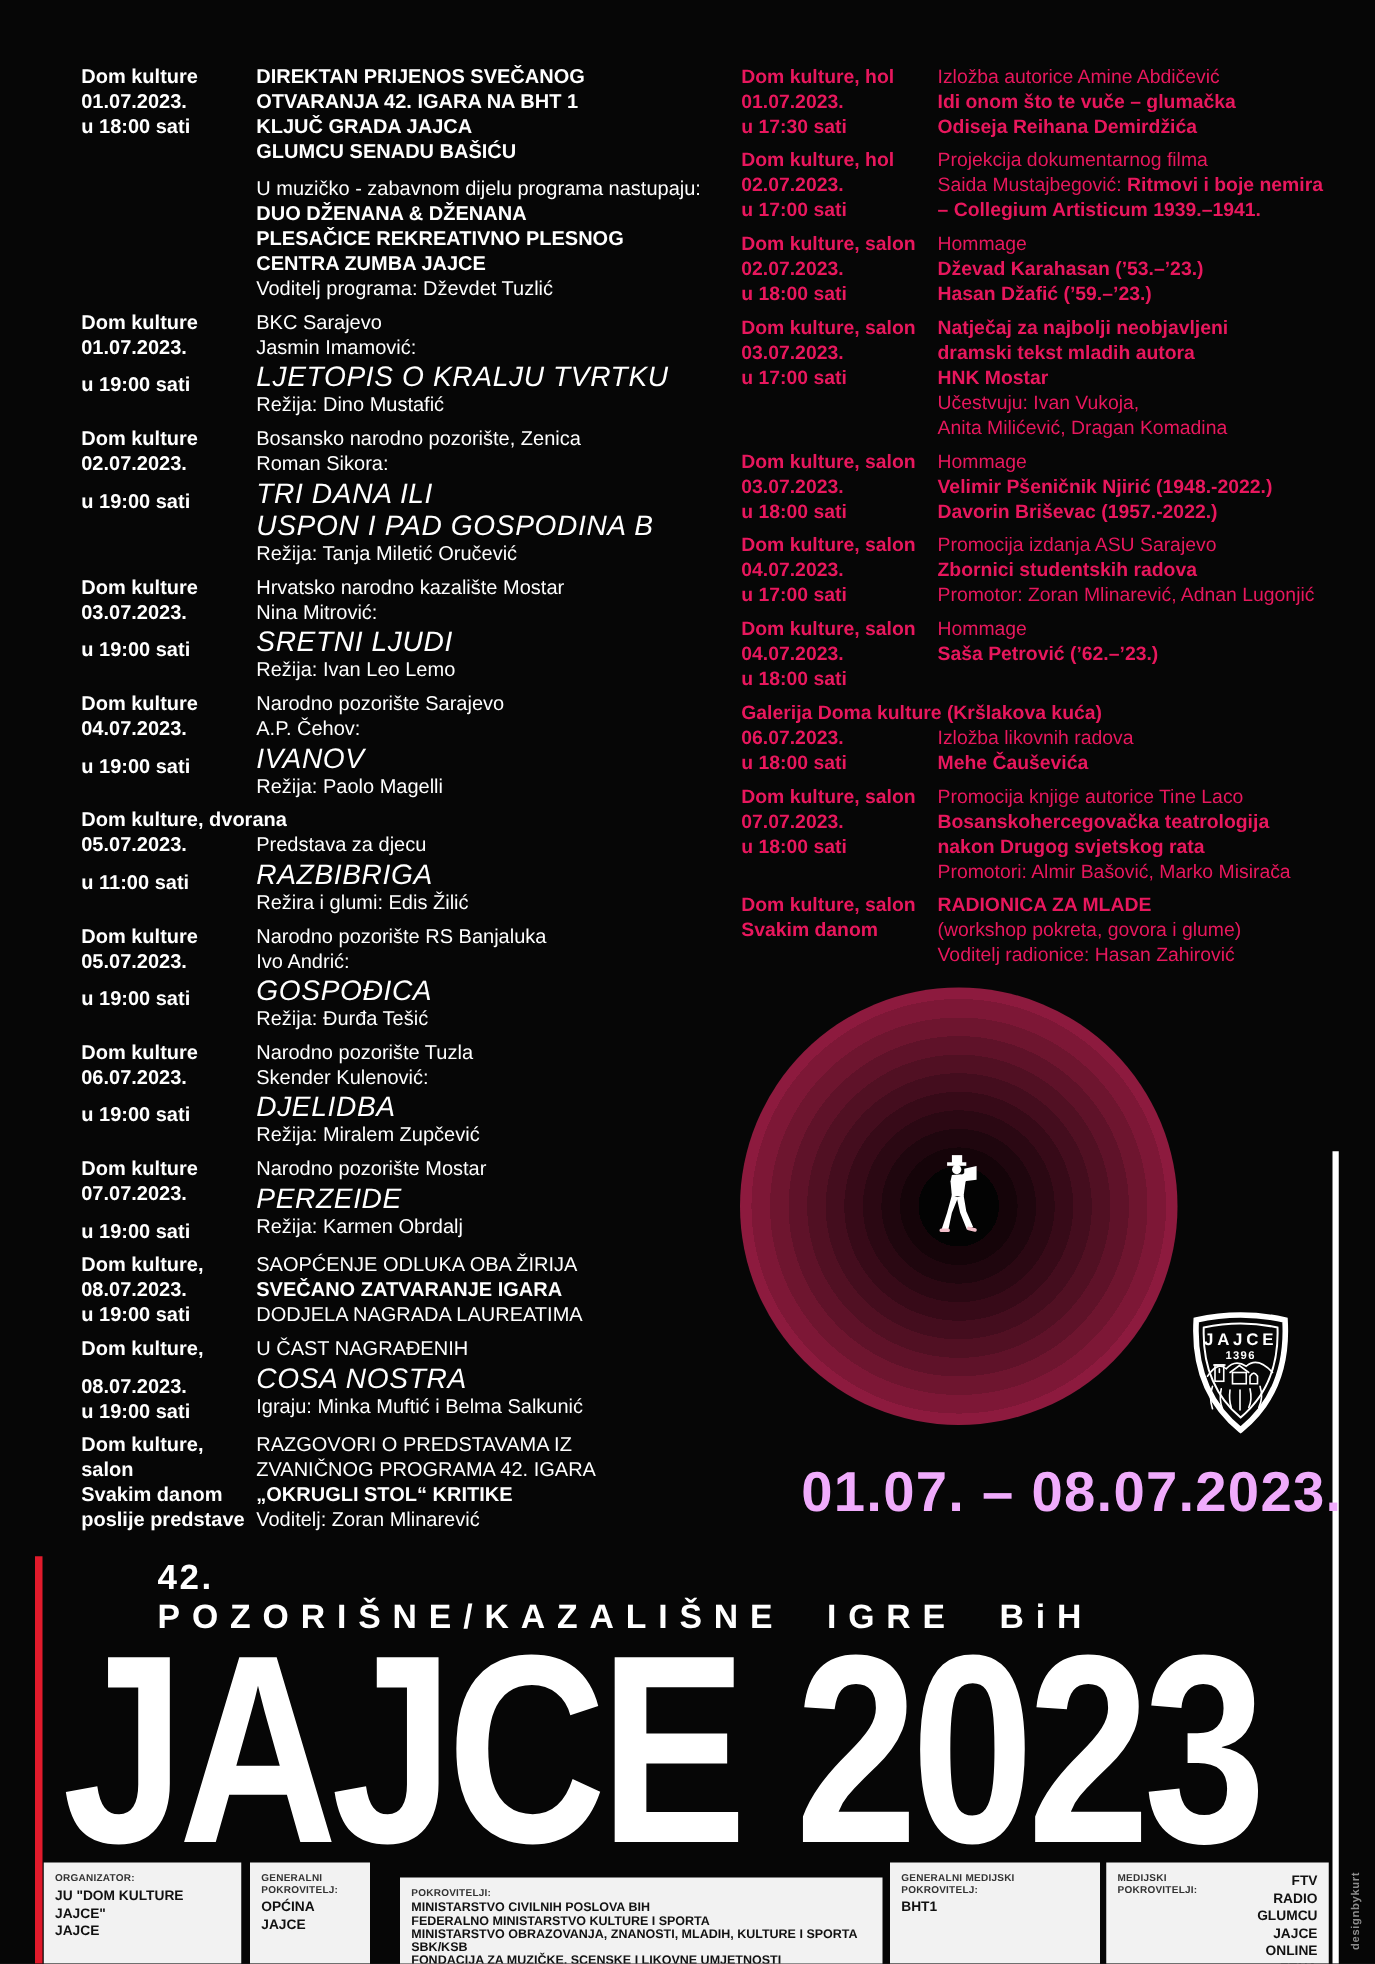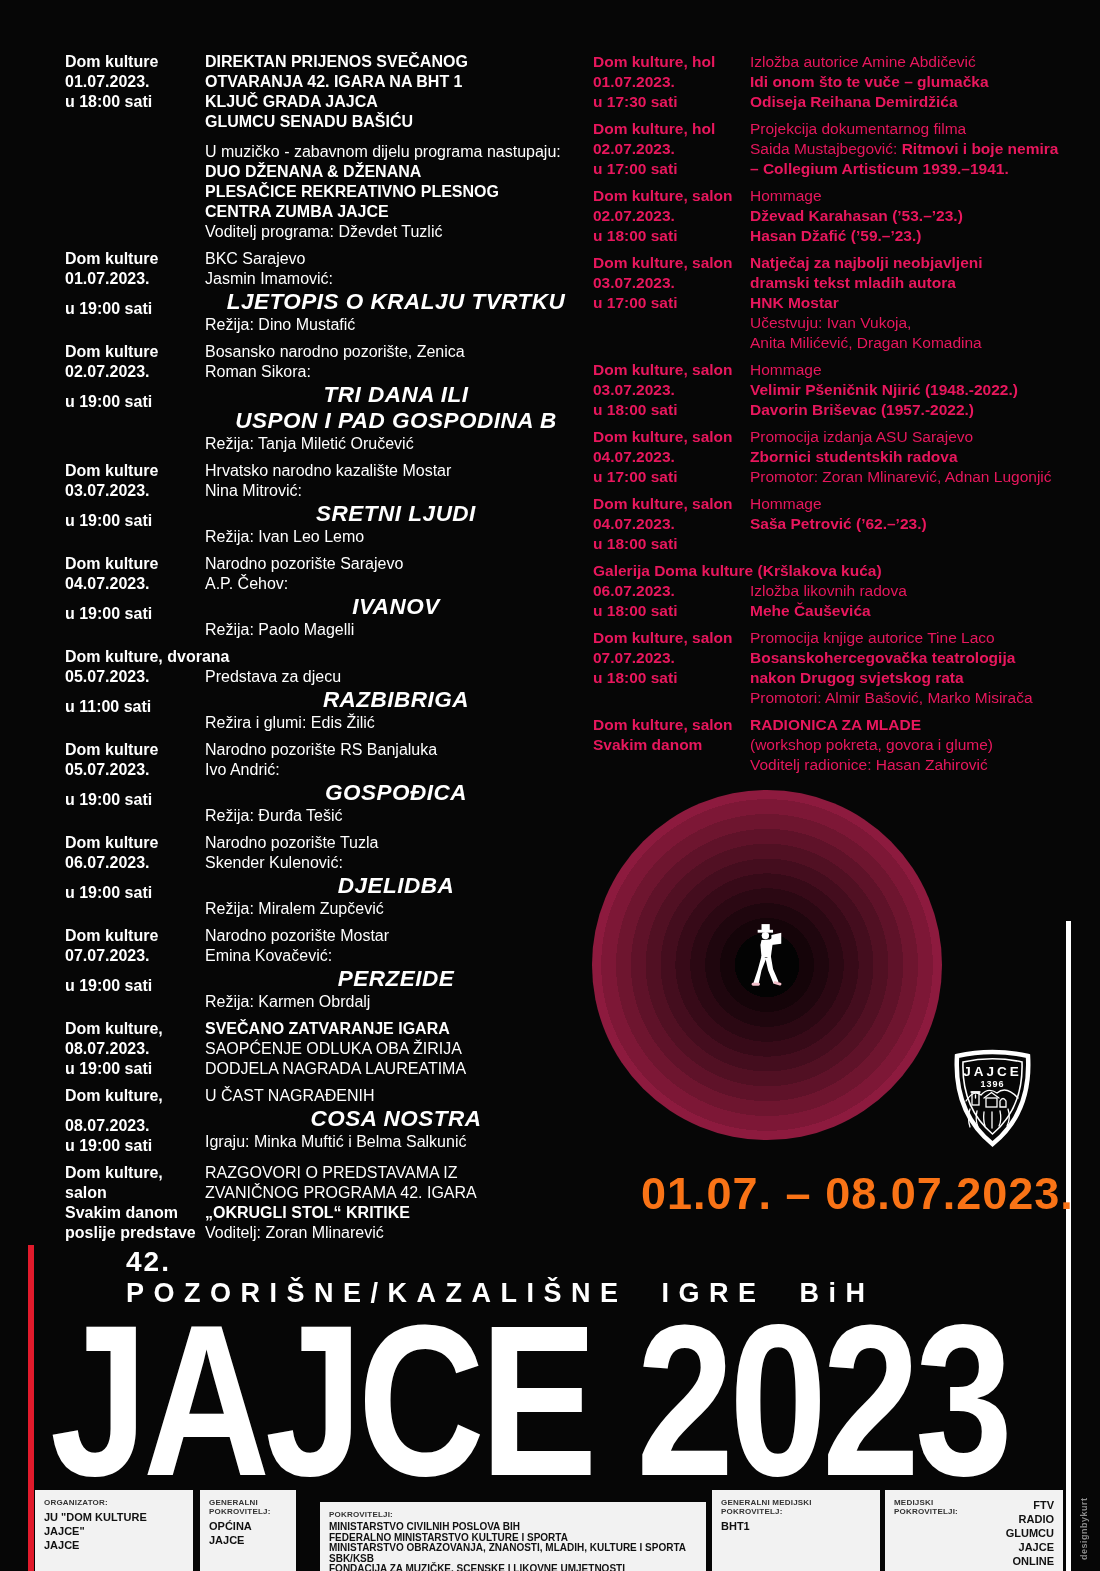--- a/index.html
+++ b/index.html
@@ -15,21 +15,21 @@
   .event{margin-bottom:7px;}
   .ev-row{display:flex;}
   #col-left .ev-label{width:140px;flex:none;font-weight:bold;}
   #col-right .ev-label{width:157px;flex:none;font-weight:bold;}
   .ev-desc{flex:1;}
   #col-left{font-size:16px;}
   #col-right{font-size:15.5px;}
   .ln{line-height:20px;white-space:nowrap;}
   .ln.gap{height:10px;}
   .ln .b{font-weight:bold;}
-  .ln.title{font-weight:bold;font-style:italic;font-size:22.5px;line-height:26px;letter-spacing:0.5px;text-align:center;}
+  .ln.title{font-weight:normal;font-style:italic;font-size:22.5px;line-height:26px;letter-spacing:0.5px;}
   .wide{font-weight:bold;line-height:20px;white-space:nowrap;}
   
   .rings{
     position:absolute;left:592px;top:790px;width:350px;height:350px;border-radius:50%;
     background:radial-gradient(circle,
       #030303 0 13%,
       #150409 13% 19%,
       #1f060e 19% 25%,
       #2b0813 25% 31%,
       #370a18 31% 37%,
@@ -46,21 +46,21 @@
   }
   .walker{position:absolute;left:155px;top:133px;width:40px;height:68px;}
   
   .shield{position:absolute;left:948px;top:1045px;width:89px;height:104px;}
   
   .vline{position:absolute;left:1066px;top:921px;width:5px;height:650px;background:#fff;}
   .redline{position:absolute;left:28px;top:1245px;width:6px;height:326px;background:#e11a2b;}
   
   .daterange{
     position:absolute;left:641px;top:1168px;font-size:45px;font-weight:bold;
-    letter-spacing:1px;color:#f97316;white-space:nowrap;
+    letter-spacing:1px;color:#f0abfc;white-space:nowrap;
   }
   .subtitle{
     position:absolute;left:126px;top:1246px;display:flex;align-items:flex-start;
     font-weight:bold;color:#fff;white-space:nowrap;flex-direction:column;
   }
   .subtitle .ed{font-size:28px;letter-spacing:2px;margin-right:52px;}
   .subtitle .st{font-size:27px;letter-spacing:9.5px;word-spacing:17px;}
   .bigtitle{
     position:absolute;left:50px;top:1293px;width:1010px;
     font-size:176px;font-weight:bold;letter-spacing:-5px;color:#fff;white-space:nowrap;
@@ -224,36 +224,35 @@
       <div class="event">
         <div class="ev-row">
           <div class="ev-label">
             <div class="ln">Dom kulture</div>
             <div class="ln">07.07.2023.</div>
             <div class="ln gap"></div>
             <div class="ln">u 19:00 sati</div>
           </div>
           <div class="ev-desc">
             <div class="ln"><span>Narodno pozorište Mostar</span></div>
-            <div class="ln"><span>Emina Kovačević:</span></div>
             <div class="ln title"><span>PERZEIDE</span></div>
             <div class="ln"><span>Režija: Karmen Obrdalj</span></div>
           </div>
         </div>
       </div>
       <div class="event">
         <div class="ev-row">
           <div class="ev-label">
             <div class="ln">Dom kulture,</div>
             <div class="ln">08.07.2023.</div>
             <div class="ln">u 19:00 sati</div>
           </div>
           <div class="ev-desc">
+            <div class="ln"><span>SAOPĆENJE ODLUKA OBA ŽIRIJA</span></div>
             <div class="ln"><span class="b">SVEČANO ZATVARANJE IGARA</span></div>
-            <div class="ln"><span>SAOPĆENJE ODLUKA OBA ŽIRIJA</span></div>
             <div class="ln"><span>DODJELA NAGRADA LAUREATIMA</span></div>
           </div>
         </div>
       </div>
       <div class="event">
         <div class="ev-row">
           <div class="ev-label">
             <div class="ln">Dom kulture,</div>
             <div class="ln gap"></div>
             <div class="ln">08.07.2023.</div>

